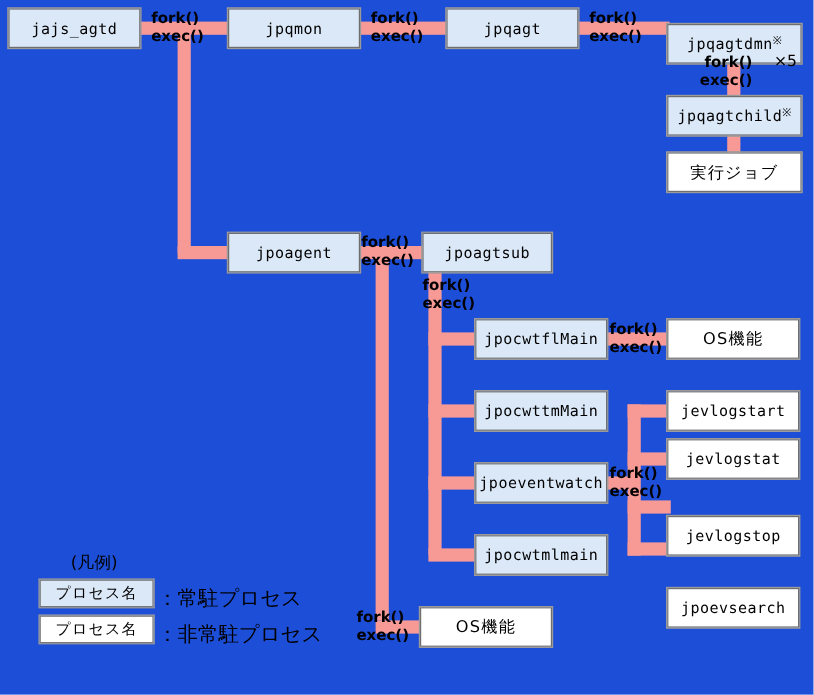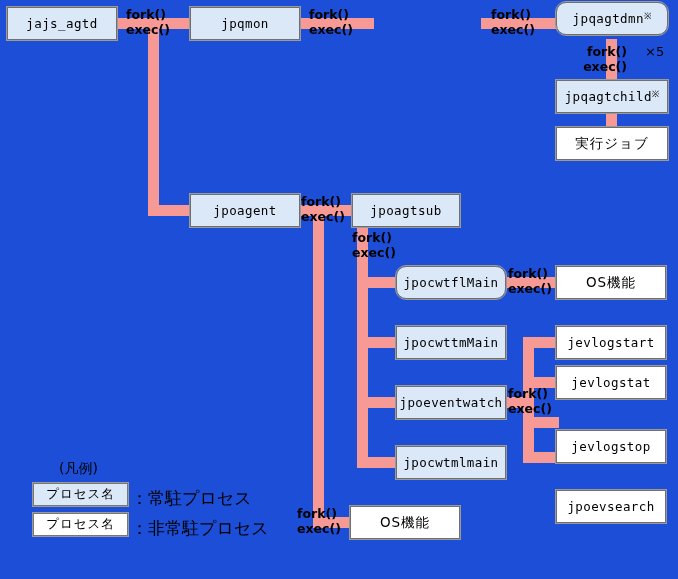--- a/index.html
+++ b/index.html
@@ -162,22 +162,25 @@
   <div class="pipe" style="left:523px; top:452px; width:36px; height:11px;"></div>
 
   <div class="box resident" style="left:7px; top:7px; width:110px; height:33px;">
     <span>jajs_agtd</span>
   </div>
 
   <div class="box resident" style="left:190px; top:7px; width:110px; height:33px;">
     <span>jpqmon</span>
   </div>
 
-
-  <div class="box resident" style="left:556px; top:2px; width:112px; height:33px;border-radius:10px;">
+  <div class="box resident" style="left:372px; top:7px; width:110px; height:33px;">
+    <span>jpqagt</span>
+  </div>
+
+  <div class="box resident" style="left:556px; top:20px; width:112px; height:33px;">
     <span>jpqagtdmn</span>
       <span class="sup">※</span>
   </div>
 
   <div class="box resident" style="left:556px; top:80px; width:112px; height:33px;">
     <span>jpqagtchild</span>
       <span class="sup">※</span>
   </div>
 
   <div class="box nonresident jp" style="left:556px; top:127px; width:112px; height:33px;">
@@ -185,21 +188,21 @@
   </div>
 
   <div class="box resident" style="left:190px; top:194px; width:110px; height:33px;">
     <span>jpoagent</span>
   </div>
 
   <div class="box resident" style="left:352px; top:194px; width:108px; height:33px;">
     <span>jpoagtsub</span>
   </div>
 
-  <div class="box resident" style="left:396px; top:266px; width:110px; height:33px;border-radius:10px;">
+  <div class="box resident" style="left:396px; top:266px; width:110px; height:33px;">
     <span>jpocwtflMain</span>
   </div>
 
   <div class="box resident" style="left:396px; top:326px; width:110px; height:33px;">
     <span>jpocwttmMain</span>
   </div>
 
   <div class="box resident" style="left:396px; top:386px; width:110px; height:33px;">
     <span>jpoeventwatch</span>
   </div>

